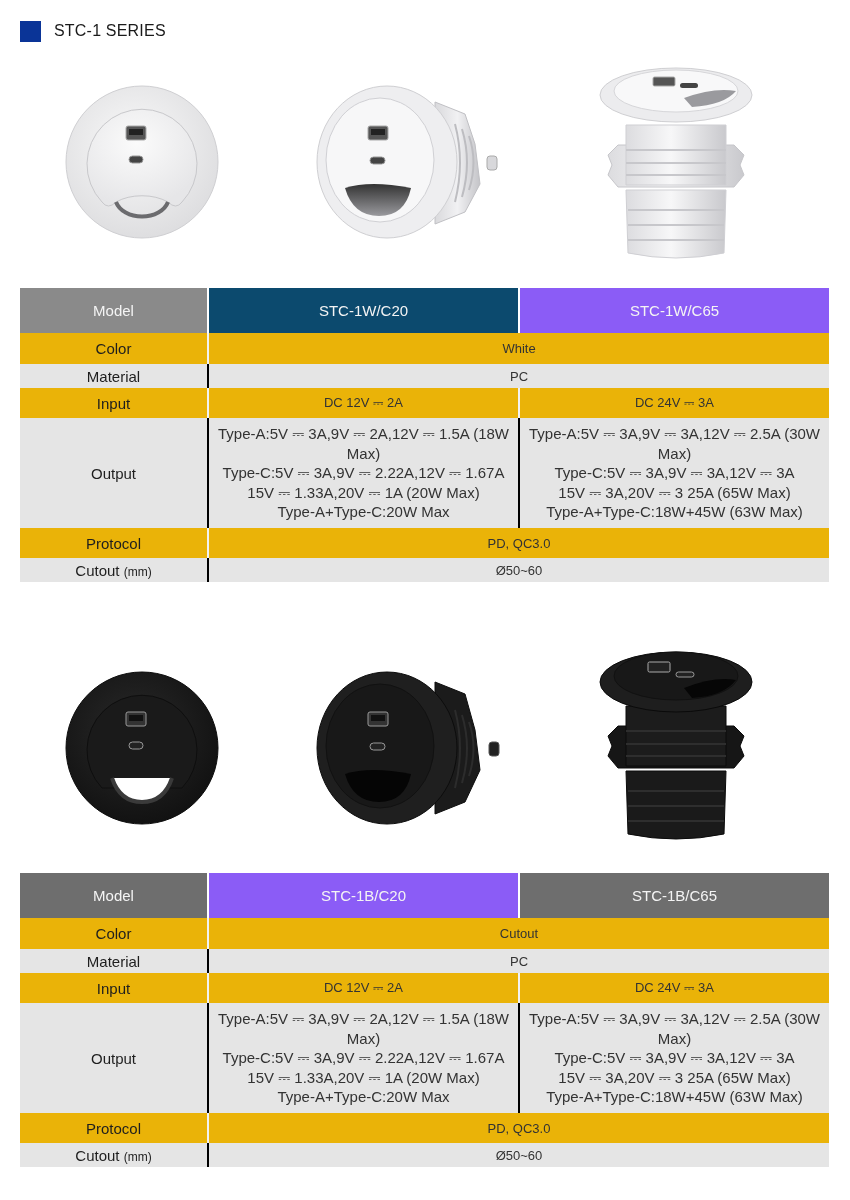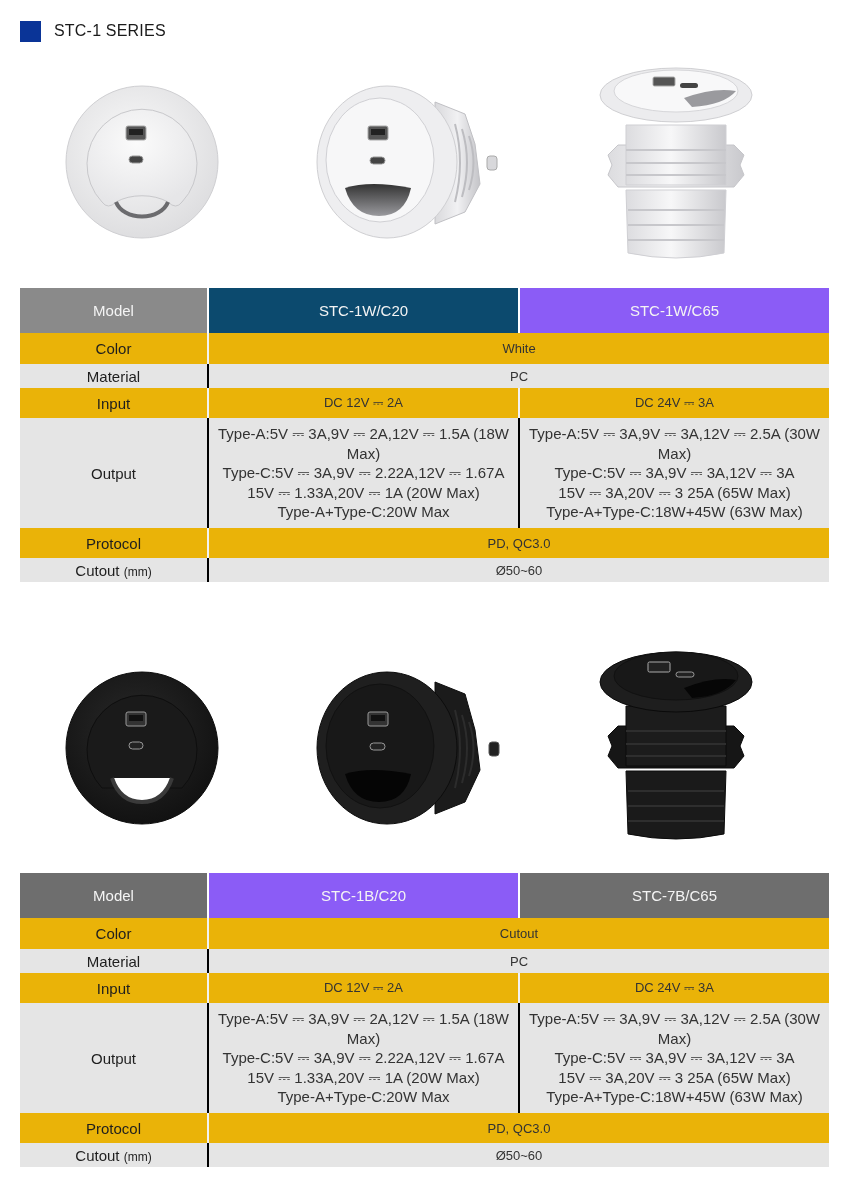--- a/index.html
+++ b/index.html
@@ -223,21 +223,21 @@
 <table class="spec" style="top:873px;">
   <colgroup>
       <col class="col1">
       <col class="col2">
       <col class="col3">
     </colgroup>
   <tbody>
       <tr class="head">
     <td style="background:#6e6e6e;">Model</td>
     <td style="background:#8b5cf6;">STC-1B/C20</td>
-    <td style="background:#6e6e6e;">STC-7B/C65</td>
+    <td style="background:#6e6e6e;">STC-1B/C65</td>
   </tr>
   <tr class="plain" style="height:31px;">
     <td class="label">Color</td>
     <td colspan="2">Cutout</td>
   </tr>
   <tr class="shade" style="height:24px;">
     <td class="label">Material</td>
     <td colspan="2">PC</td>
   </tr>
   <tr class="plain" style="height:30px;">

